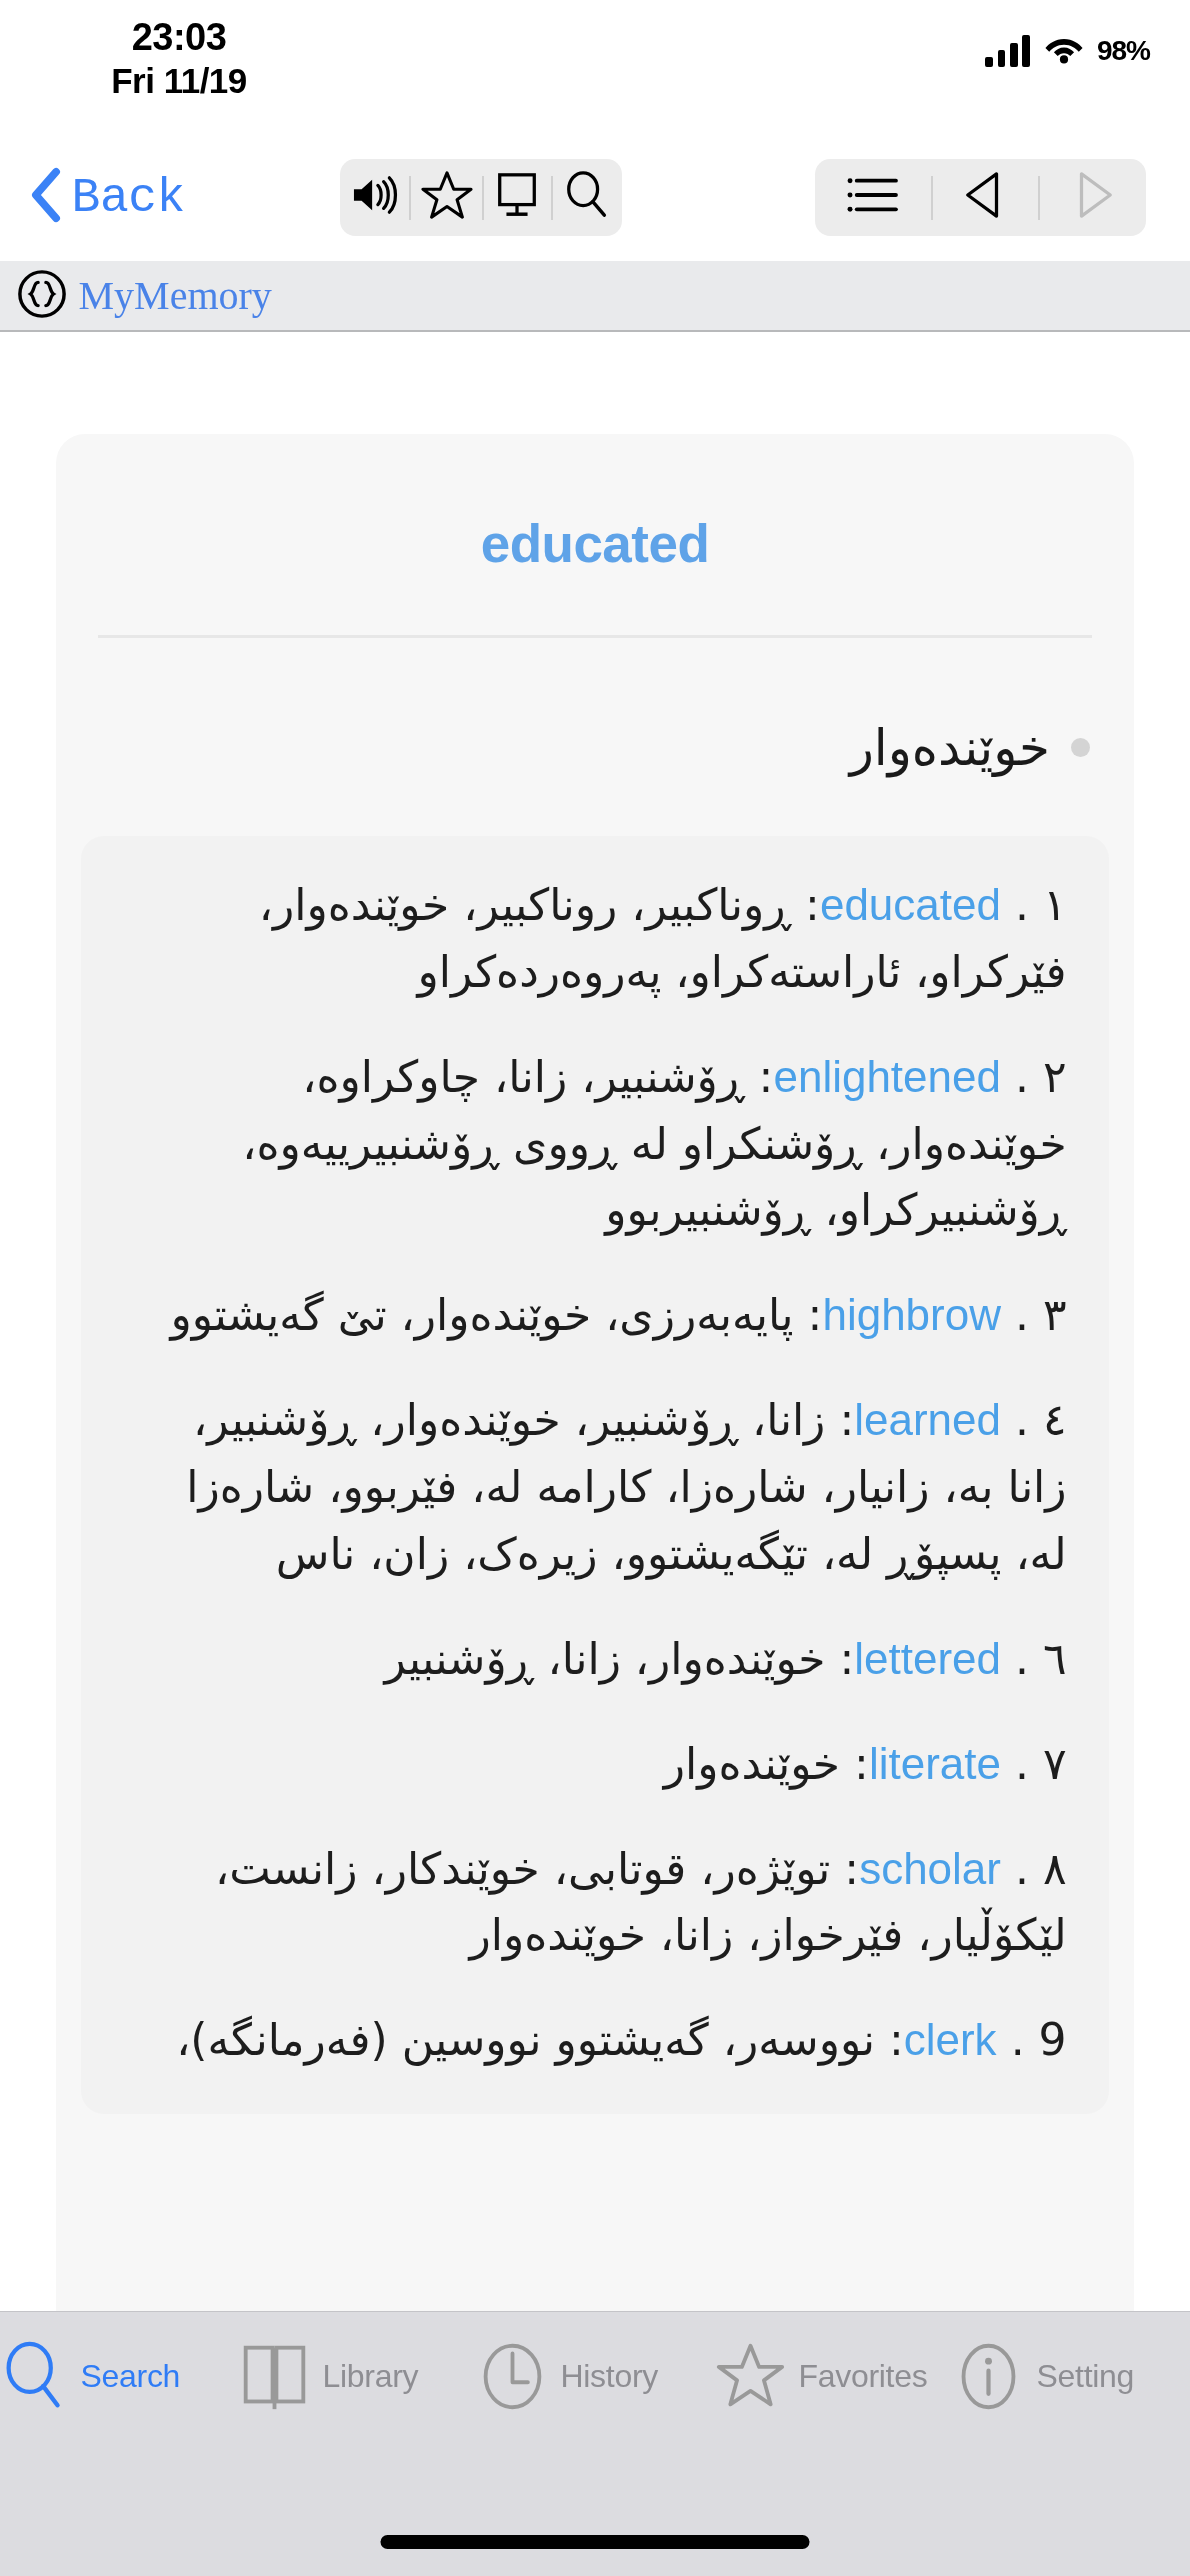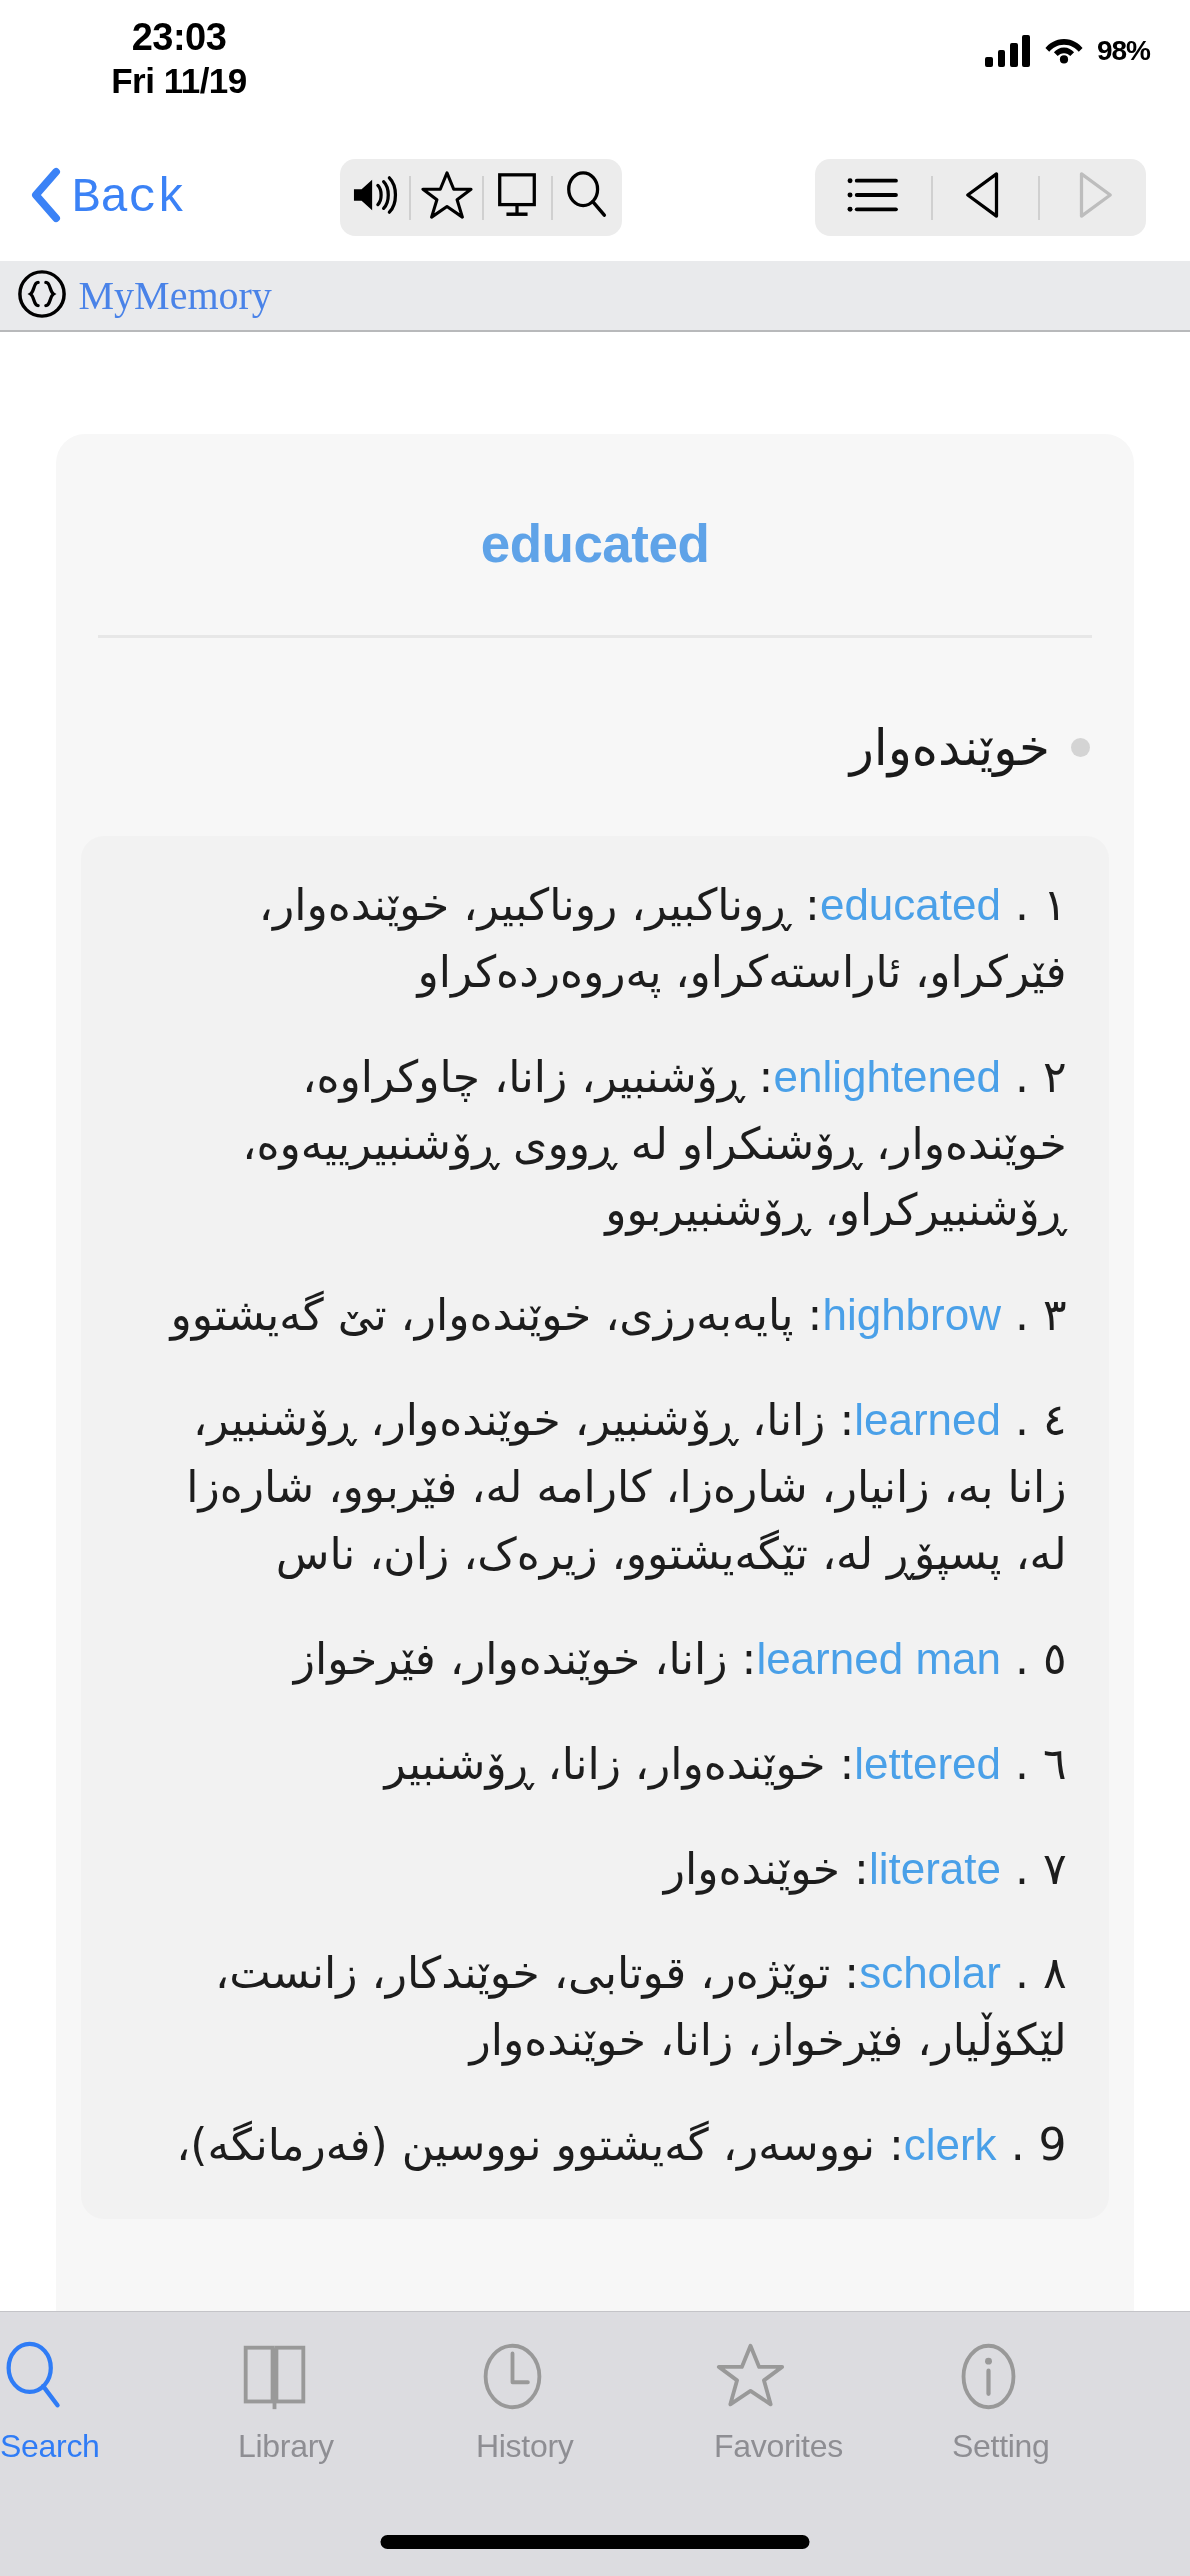--- a/index.html
+++ b/index.html
@@ -180,22 +180,22 @@
     background: #dcdce0;
     border-top: 1px solid #c4c4c8;
   }
   .tabs {
     display: flex;
     width: 1190px;
     padding-top: 25px;
   }
   .tab {
     flex: 1 1 20%;
-    display: flex; flex-direction: column;
-    align-items: flex-start; justify-content: flex-start;
+    display: flex; flex-direction: row;
+    align-items: center; justify-content: flex-start;
     gap: 11.5px;
   }
   .tab-icon { height: 79px; display: flex; align-items: center; justify-content: center; }
   .tab-label { font-size: 32px; color: #8e8e93; letter-spacing: -0.3px; }
   .tab.active .tab-label { color: #2f7cf6; }
   .home-indicator {
     position: absolute;
     bottom: 27px; left: 50%;
     transform: translateX(-50%);
     width: 429px; height: 14.4px;
@@ -351,25 +351,20 @@
           <span class="sense-num">٣ .</span>
           <span class="sense-en">highbrow</span><span class="sense-colon">:</span>
           <span class="sense-kd">پایەبەرزی، خوێندەوار، تێ گەیشتوو</span>
         </div>
         <div class="sense-item">
           <span class="sense-num">٤ .</span>
           <span class="sense-en">learned</span><span class="sense-colon">:</span>
           <span class="sense-kd">زانا، ڕۆشنبیر، خوێندەوار، ڕۆشنبیر، زانا بە، زانیار، شارەزا، کارامە لە، فێربوو، شارەزا لە، پسپۆڕ لە، تێگەیشتوو، زیرەک، زان، ناس</span>
         </div>
         <div class="sense-item">
-          <span class="sense-num">٥ .</span>
-          <span class="sense-en">learned man</span><span class="sense-colon">:</span>
-          <span class="sense-kd">زانا، خوێندەوار، فێرخواز</span>
-        </div>
-        <div class="sense-item">
           <span class="sense-num">٦ .</span>
           <span class="sense-en">lettered</span><span class="sense-colon">:</span>
           <span class="sense-kd">خوێندەوار، زانا، ڕۆشنبیر</span>
         </div>
         <div class="sense-item">
           <span class="sense-num">٧ .</span>
           <span class="sense-en">literate</span><span class="sense-colon">:</span>
           <span class="sense-kd">خوێندەوار</span>
         </div>
         <div class="sense-item">

